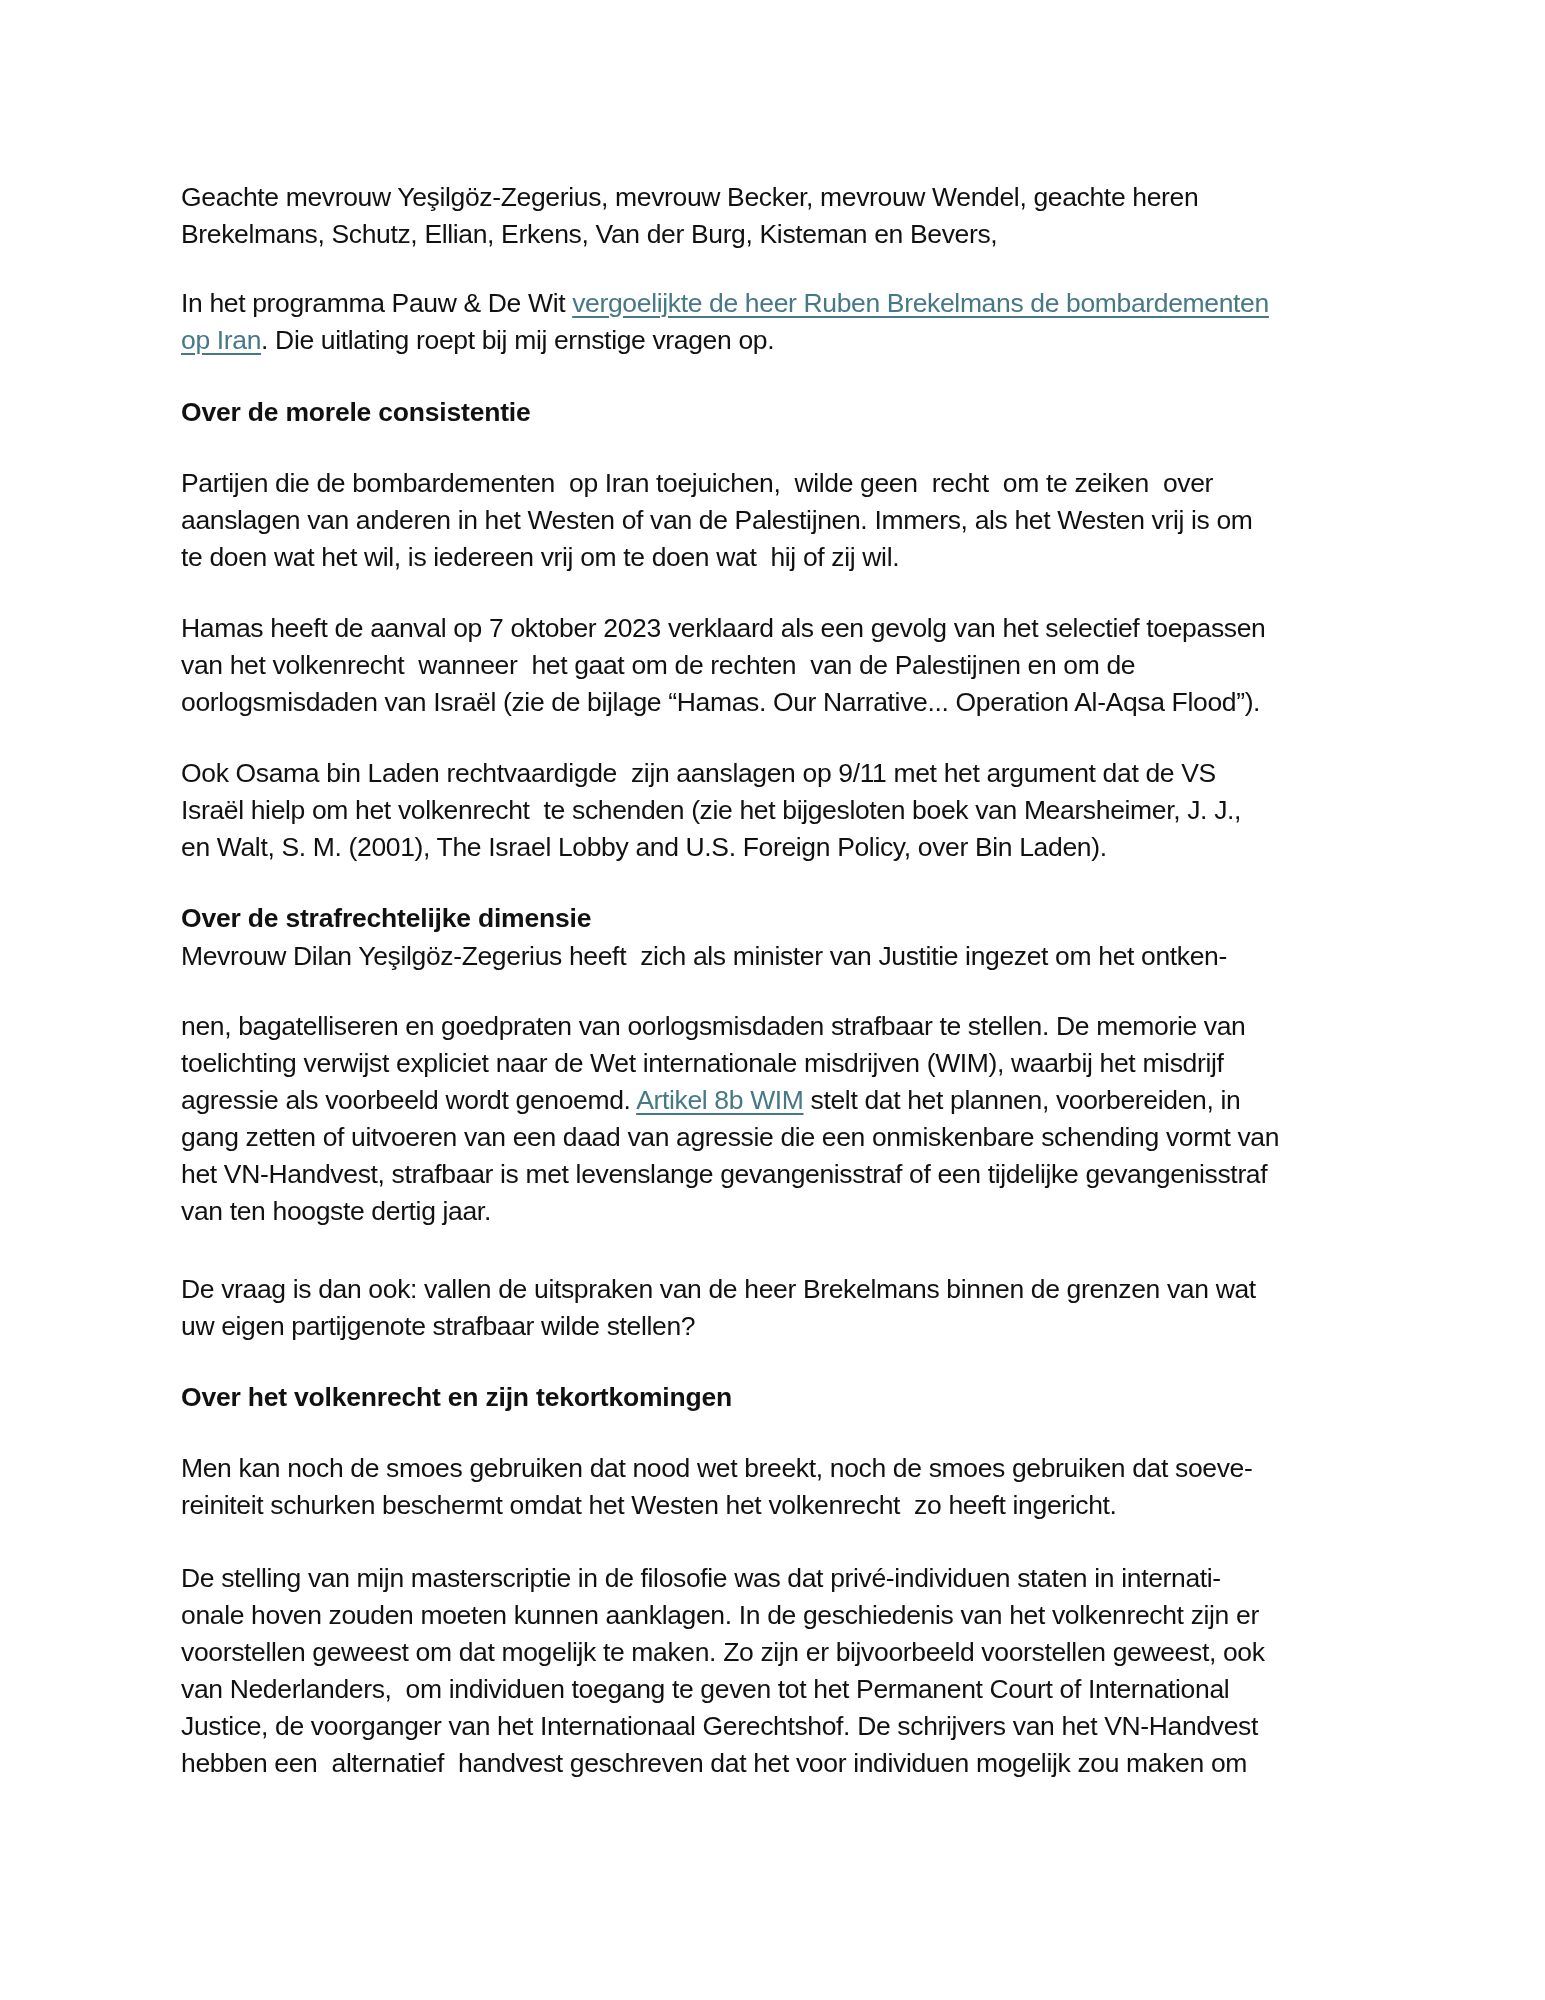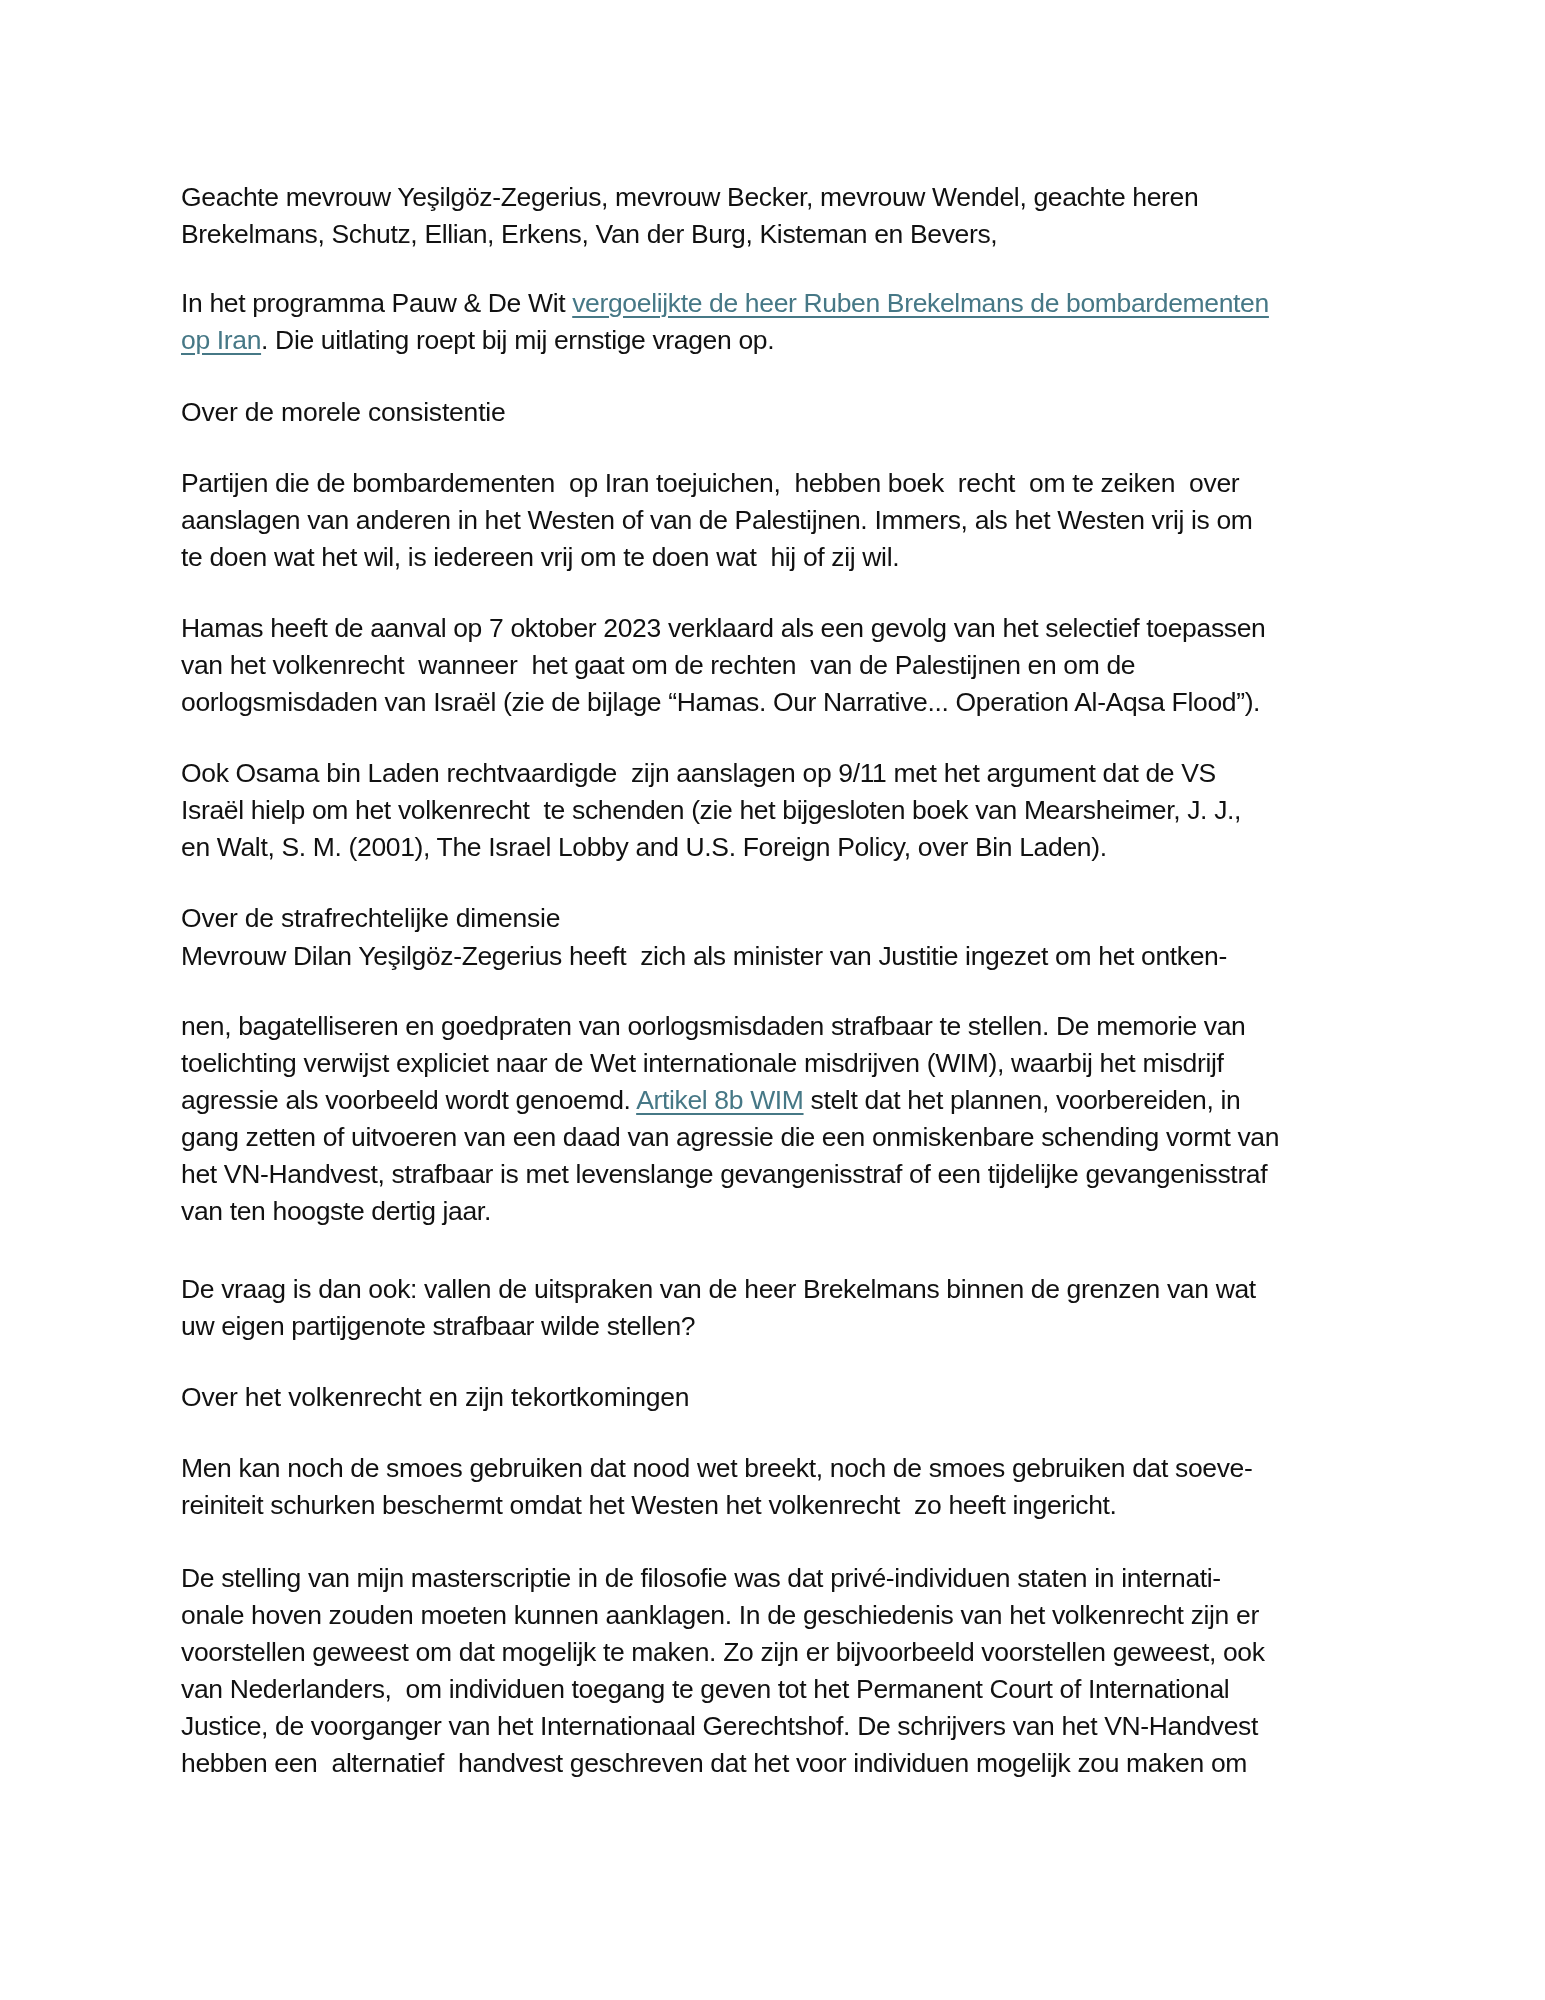--- a/index.html
+++ b/index.html
@@ -11,21 +11,21 @@
     position: absolute;
     left: 181px;
     white-space: pre;
     font-family: "Liberation Sans", sans-serif;
     font-size: 26.5px;
     color: #111111;
     line-height: 34px;
     letter-spacing: -0.35px;
   }
   .heading {
-    font-weight: normal;
+    font-weight: bold;
     letter-spacing: -0.2px;
     text-align: right;
   }
   .link {
     color: #467886;
     text-decoration: underline;
     text-decoration-thickness: 1.5px;
     text-underline-offset: 4px;
     cursor: pointer;
     margin-top: 27px;
@@ -38,21 +38,21 @@
 <div class="page">
 
   <div class="line" style="top:180px">Geachte mevrouw Yeşilgöz-Zegerius, mevrouw Becker, mevrouw Wendel, geachte heren</div>
   <div class="line" style="top:217px">Brekelmans, Schutz, Ellian, Erkens, Van der Burg, Kisteman en Bevers,</div>
 
   <div class="line" style="top:286px"><span>In het programma Pauw &amp; De Wit </span><a class="link">vergoelijkte de heer Ruben Brekelmans de bombardementen</a></div>
   <div class="line" style="top:323px"><a class="link">op Iran</a><span>. Die uitlating roept bij mij ernstige vragen op.</span></div>
 
   <div class="line heading" style="top:395px">Over de morele consistentie</div>
 
-  <div class="line" style="top:466px">Partijen die de bombardementen  op Iran toejuichen,  hebben boek  recht  om te zeiken  over</div>
+  <div class="line" style="top:466px">Partijen die de bombardementen  op Iran toejuichen,  wilde geen  recht  om te zeiken  over</div>
   <div class="line" style="top:503px">aanslagen van anderen in het Westen of van de Palestijnen. Immers, als het Westen vrij is om</div>
   <div class="line" style="top:540px">te doen wat het wil, is iedereen vrij om te doen wat  hij of zij wil.</div>
 
   <div class="line" style="top:611px">Hamas heeft de aanval op 7 oktober 2023 verklaard als een gevolg van het selectief toepassen</div>
   <div class="line" style="top:648px">van het volkenrecht  wanneer  het gaat om de rechten  van de Palestijnen en om de</div>
   <div class="line" style="top:685px">oorlogsmisdaden van Israël (zie de bijlage “Hamas. Our Narrative... Operation Al-Aqsa Flood”).</div>
 
   <div class="line" style="top:756px">Ook Osama bin Laden rechtvaardigde  zijn aanslagen op 9/11 met het argument dat de VS</div>
   <div class="line" style="top:793px">Israël hielp om het volkenrecht  te schenden (zie het bijgesloten boek van Mearsheimer, J. J.,</div>
   <div class="line" style="top:830px"><span>en Walt, S. M. (2001), </span><span class="em">The Israel Lobby and U.S. Foreign Policy</span><span>, over Bin Laden).</span></div>

